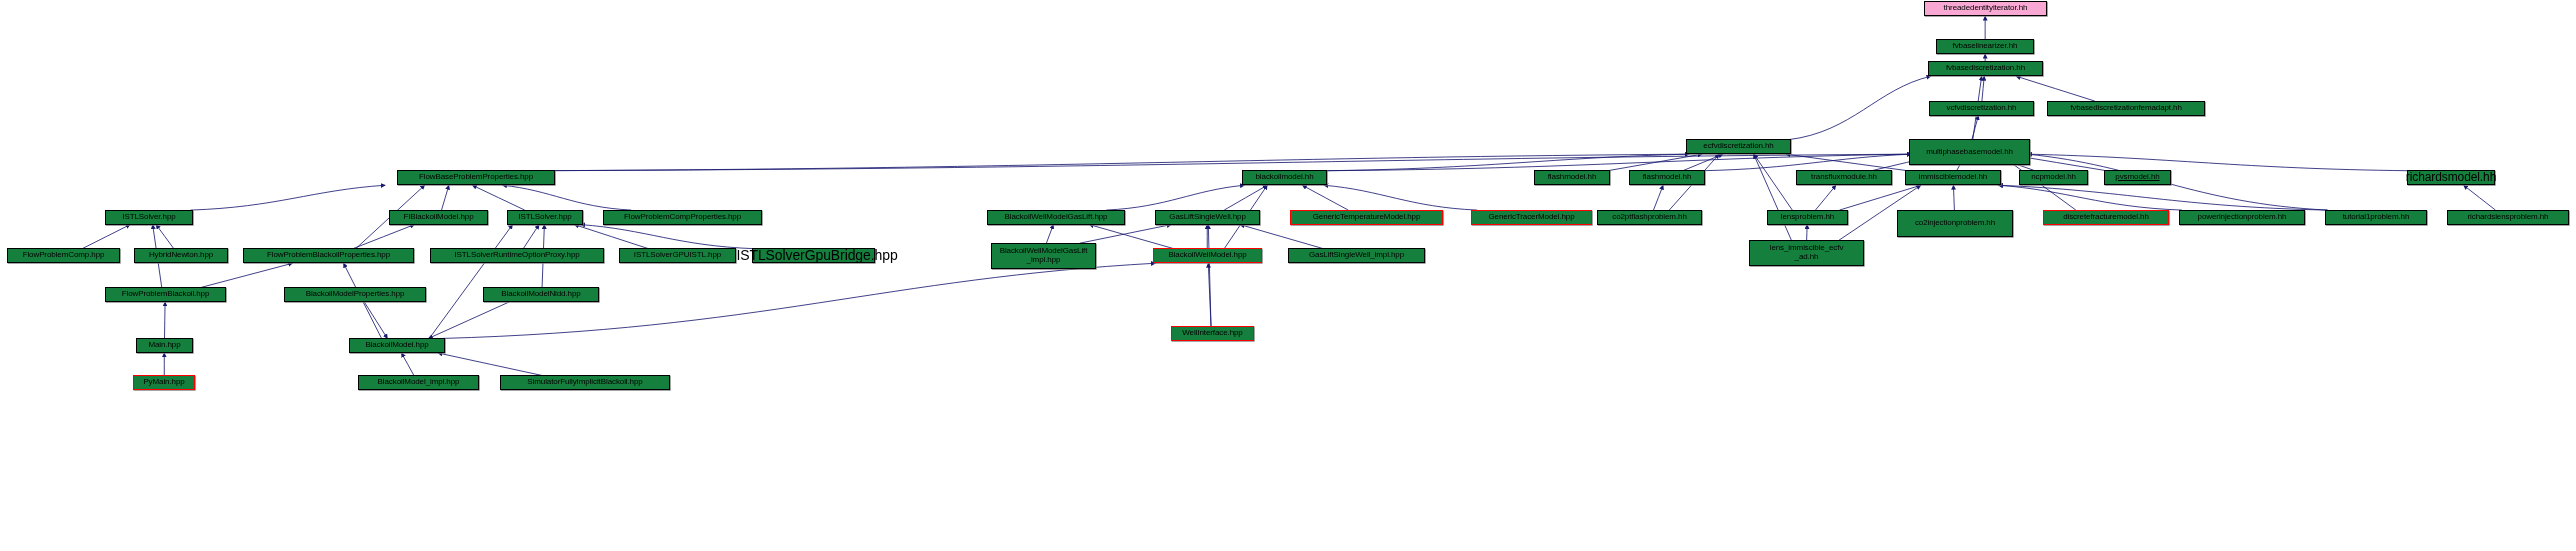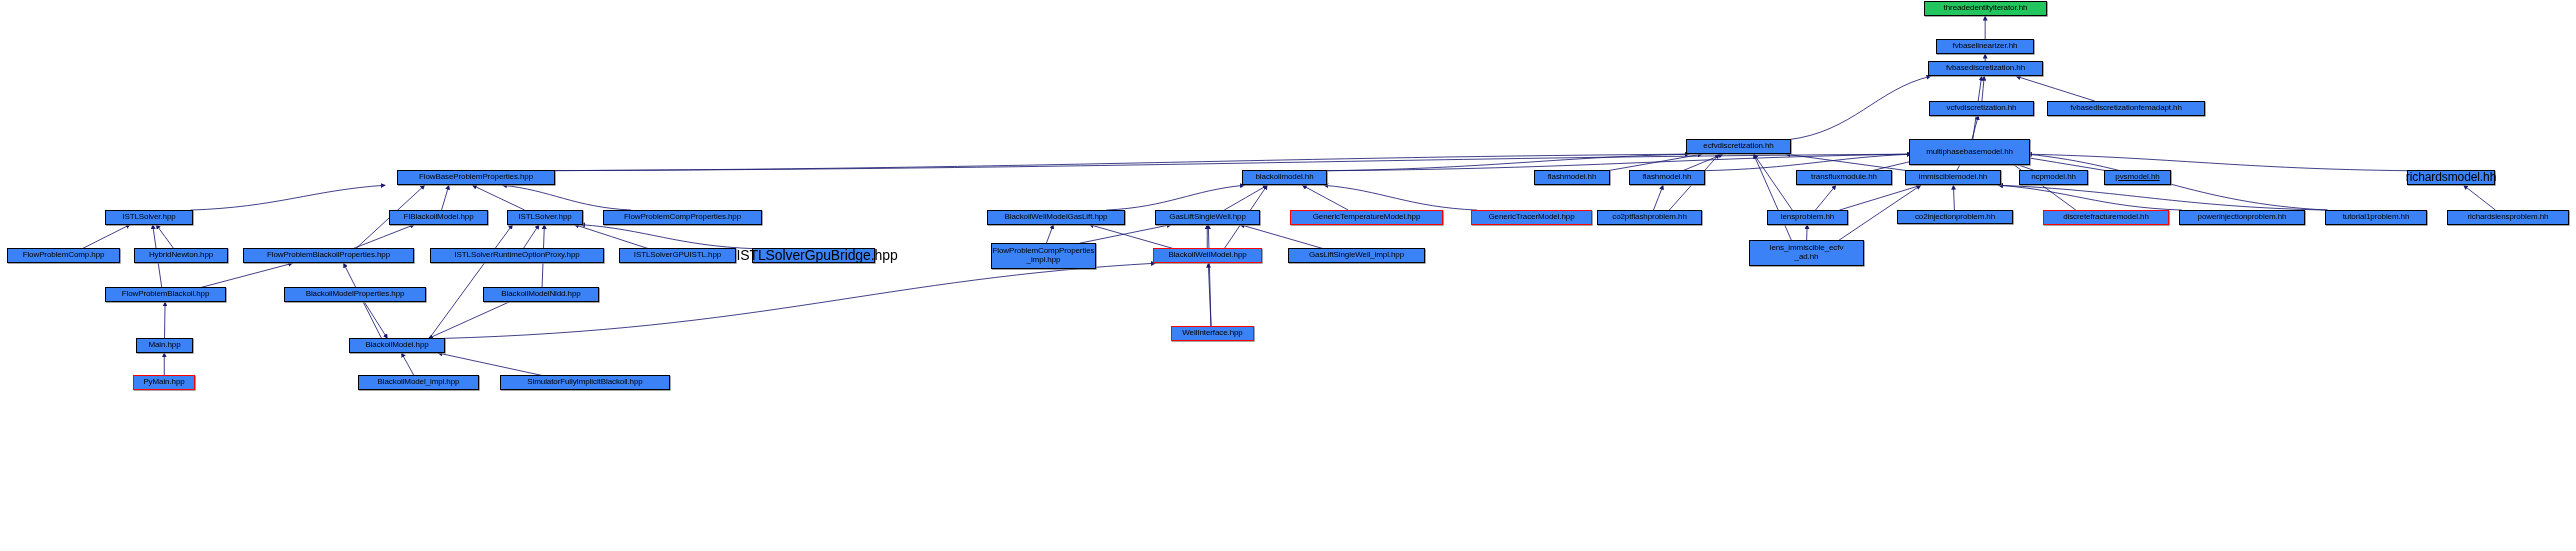--- a/index.html
+++ b/index.html
@@ -8,34 +8,34 @@
     width:2576px;
     height:552px;
     background:#ffffff;
     font-family:"Liberation Sans", sans-serif;
     overflow:hidden;
   }
   #edges{position:absolute;left:0;top:0;width:2576px;height:552px;pointer-events:none;}
   .node{
     position:absolute;
     box-sizing:border-box;
-    background:#3b82f6;
+    background:#15803d;
     border:0.7px solid #000000;
     color:#000000;
     display:flex;
     align-items:center;
     justify-content:center;
     text-align:center;
     line-height:1.05;
     white-space:pre;
     letter-spacing:-0.1px;
     box-shadow:0.7px 0.7px 0 #7f7f7f;
     z-index:5;
   }
-  .node.root{background:#22c55e;border:0.7px solid #000;}
+  .node.root{background:#f9a8d4;border:0.7px solid #000;}
   .node.hot{border:0.7px solid #ff0000;}
   .node .lbl{display:block;}
 </style>
 </head>
 <body>
 
 <div id="canvas">
   <svg id="edges" xmlns="http://www.w3.org/2000/svg" viewBox="0 0 3732 799" width="2576" height="552">
       <defs>
         <marker id="ah" viewBox="0 0 10 10" refX="9" refY="5" markerWidth="6" markerHeight="6" orient="auto-start-reverse">
@@ -131,32 +131,32 @@
     <div class="node" style="left: 105px; top: 210px; width: 88px; height: 14.5px; font-size: 8px;"><span class="lbl">ISTLSolver.hpp</span></div>
     <div class="node" style="left: 389px; top: 210px; width: 99px; height: 14.5px; font-size: 8px;"><span class="lbl">FIBlackoilModel.hpp</span></div>
     <div class="node" style="left: 507px; top: 210px; width: 76px; height: 14.5px; font-size: 8px;"><span class="lbl">ISTLSolver.hpp</span></div>
     <div class="node" style="left: 603px; top: 210px; width: 159px; height: 14.5px; font-size: 8px;"><span class="lbl">FlowProblemCompProperties.hpp</span></div>
     <div class="node" style="left: 987px; top: 210px; width: 138px; height: 14.5px; font-size: 8px;"><span class="lbl">BlackoilWellModelGasLift.hpp</span></div>
     <div class="node" style="left: 1155px; top: 210px; width: 105px; height: 14.5px; font-size: 8px;"><span class="lbl">GasLiftSingleWell.hpp</span></div>
     <div class="node hot" style="left: 1290px; top: 210px; width: 153px; height: 14.5px; font-size: 8px;"><span class="lbl">GenericTemperatureModel.hpp</span></div>
     <div class="node hot" style="left: 1471px; top: 210px; width: 121px; height: 14.5px; font-size: 8px;"><span class="lbl">GenericTracerModel.hpp</span></div>
     <div class="node" style="left: 1597px; top: 210px; width: 105px; height: 14.5px; font-size: 8px;"><span class="lbl">co2ptflashproblem.hh</span></div>
     <div class="node" style="left: 1767px; top: 210px; width: 81px; height: 14.5px; font-size: 8px;"><span class="lbl">lensproblem.hh</span></div>
-    <div class="node" style="left: 1897px; top: 210px; width: 116px; height: 14px; font-size: 8px;"><span class="lbl">co2injectionproblem.hh</span></div>
+    <div class="node" style="left: 1897px; top: 210px; width: 116px; height: 27px; font-size: 8px;"><span class="lbl">co2injectionproblem.hh</span></div>
     <div class="node hot" style="left: 2043px; top: 210px; width: 126px; height: 14.5px; font-size: 8px;"><span class="lbl">discretefracturemodel.hh</span></div>
     <div class="node" style="left: 2179px; top: 210px; width: 126px; height: 14.5px; font-size: 8px;"><span class="lbl">powerinjectionproblem.hh</span></div>
     <div class="node" style="left: 2325px; top: 210px; width: 102px; height: 14.5px; font-size: 8px;"><span class="lbl">tutorial1problem.hh</span></div>
     <div class="node" style="left: 2447px; top: 210px; width: 122px; height: 14.5px; font-size: 8px;"><span class="lbl">richardslensproblem.hh</span></div>
     <div class="node" style="left: 7px; top: 248px; width: 113px; height: 14.5px; font-size: 8px;"><span class="lbl">FlowProblemComp.hpp</span></div>
     <div class="node" style="left: 134px; top: 248px; width: 94px; height: 14.5px; font-size: 8px;"><span class="lbl">HybridNewton.hpp</span></div>
     <div class="node" style="left: 243px; top: 248px; width: 171px; height: 14.5px; font-size: 8px;"><span class="lbl">FlowProblemBlackoilProperties.hpp</span></div>
     <div class="node" style="left: 430px; top: 248px; width: 174px; height: 14.5px; font-size: 8px;"><span class="lbl">ISTLSolverRuntimeOptionProxy.hpp</span></div>
     <div class="node" style="left: 619px; top: 248px; width: 117px; height: 14.5px; font-size: 8px;"><span class="lbl">ISTLSolverGPUISTL.hpp</span></div>
     <div class="node" style="left: 752px; top: 248px; width: 123px; height: 14.5px; font-size: 14px; padding-left: 7px;"><span class="lbl">ISTLSolverGpuBridge.hpp</span></div>
-    <div class="node" style="left: 991px; top: 243px; width: 105px; height: 25.5px; font-size: 8px;"><span class="lbl">FlowProblemCompProperties
+    <div class="node" style="left: 991px; top: 243px; width: 105px; height: 25.5px; font-size: 8px;"><span class="lbl">BlackoilWellModelGasLift
 _impl.hpp</span></div>
     <div class="node hot" style="left: 1153px; top: 248px; width: 109px; height: 14.5px; font-size: 8px;"><span class="lbl">BlackoilWellModel.hpp</span></div>
     <div class="node" style="left: 1288px; top: 248px; width: 137px; height: 14.5px; font-size: 8px;"><span class="lbl">GasLiftSingleWell_impl.hpp</span></div>
     <div class="node" style="left: 1749px; top: 240px; width: 115px; height: 25.5px; font-size: 8px;"><span class="lbl">lens_immiscible_ecfv
 _ad.hh</span></div>
     <div class="node" style="left: 284px; top: 287px; width: 142px; height: 14.5px; font-size: 8px;"><span class="lbl">BlackoilModelProperties.hpp</span></div>
     <div class="node" style="left: 483px; top: 287px; width: 116px; height: 14.5px; font-size: 8px;"><span class="lbl">BlackoilModelNldd.hpp</span></div>
     <div class="node" style="left: 105px; top: 287px; width: 121px; height: 14.5px; font-size: 8px;"><span class="lbl">FlowProblemBlackoil.hpp</span></div>
     <div class="node hot" style="left: 1171px; top: 326px; width: 83px; height: 14.5px; font-size: 8px;"><span class="lbl">WellInterface.hpp</span></div>
     <div class="node" style="left: 349px; top: 338px; width: 96px; height: 14.5px; font-size: 8px;"><span class="lbl">BlackoilModel.hpp</span></div>

